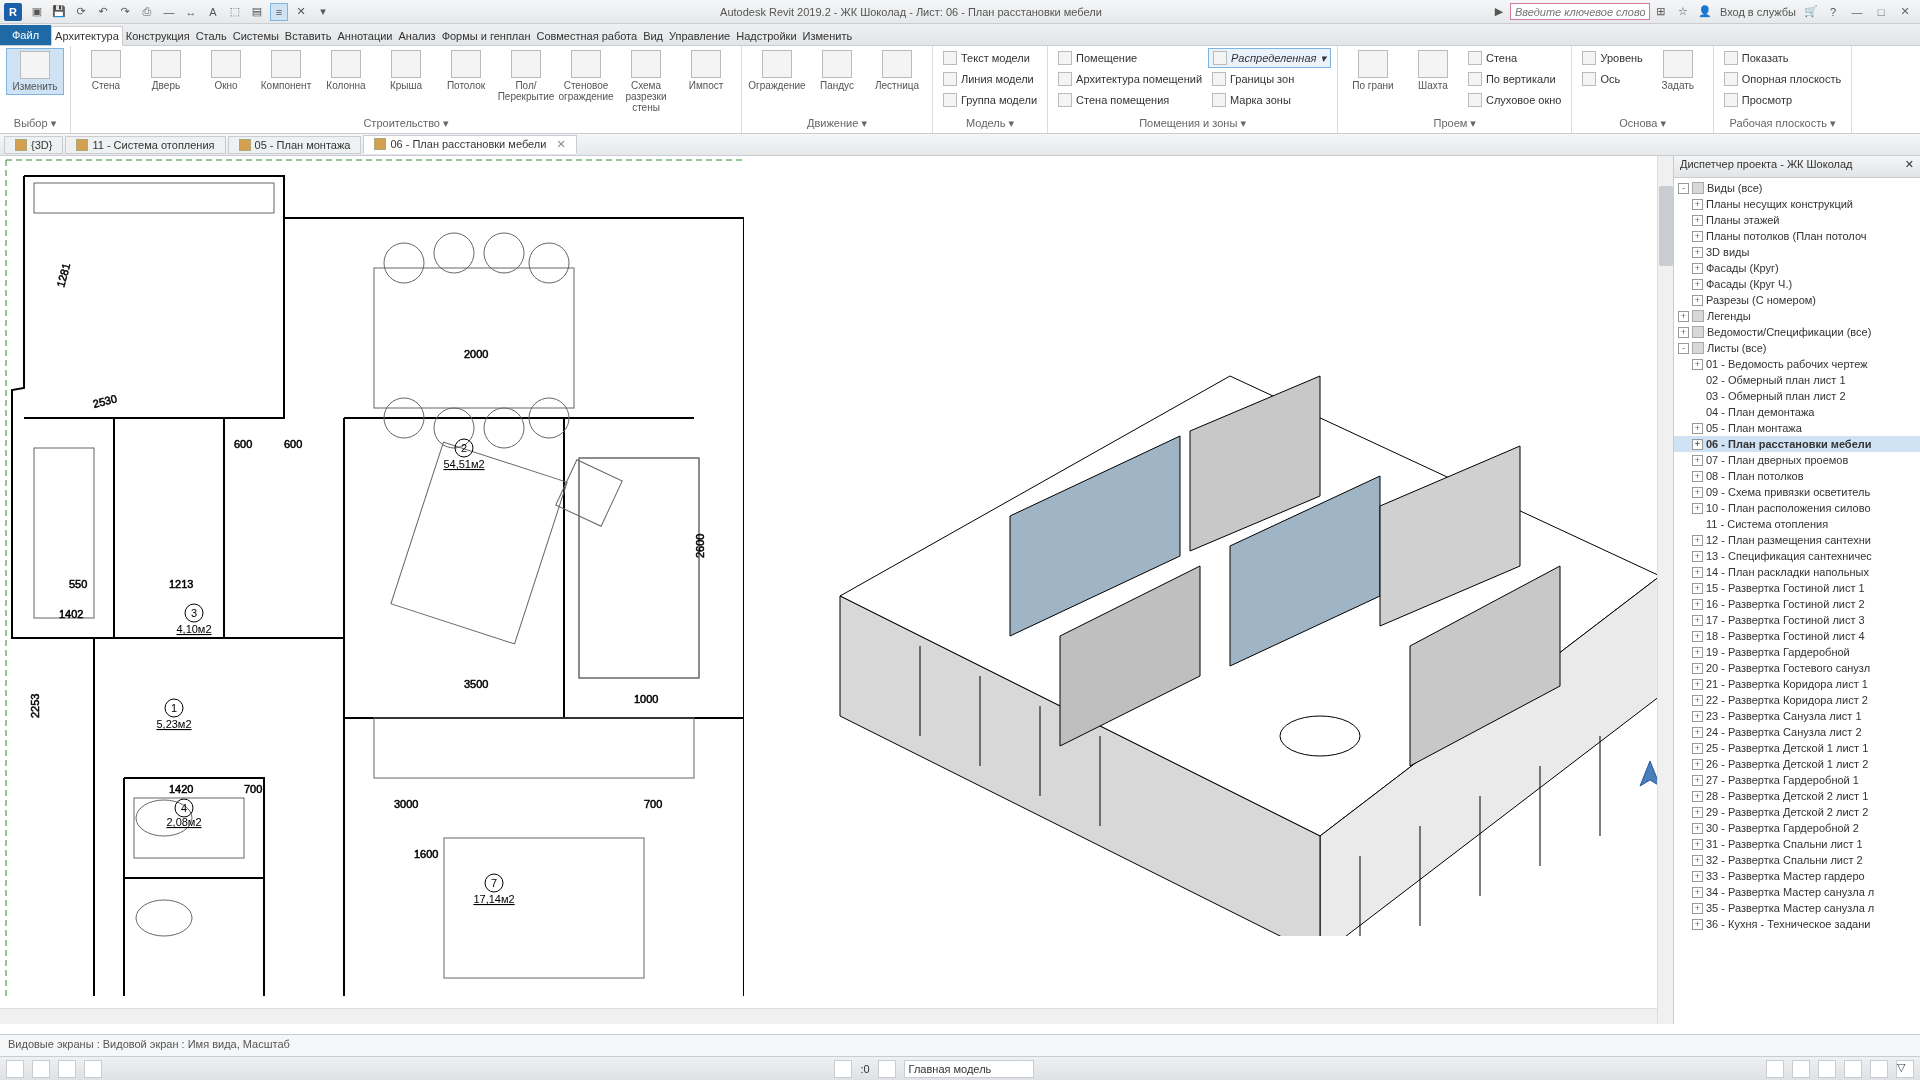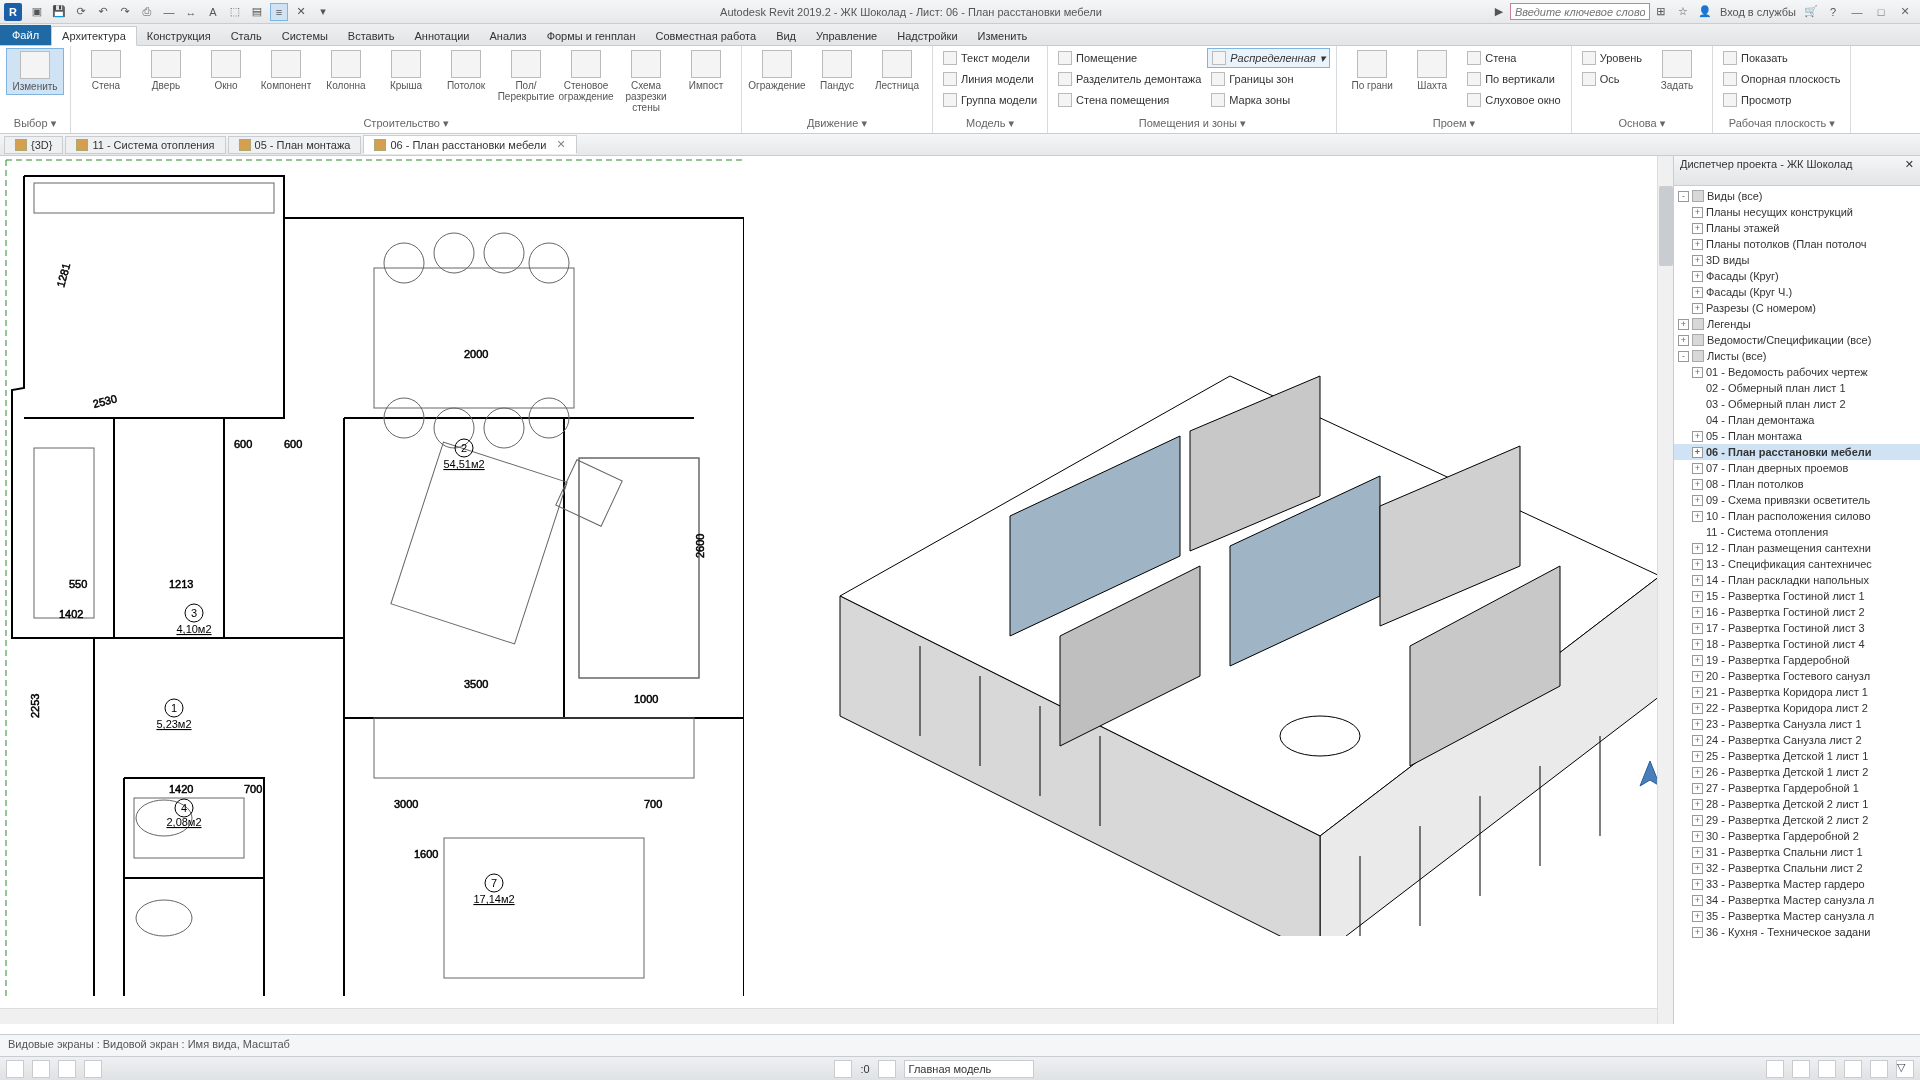--- a/index.html
+++ b/index.html
@@ -4,50 +4,50 @@
 <style>
 *{box-sizing:border-box;margin:0;padding:0;font-family:"Segoe UI",Tahoma,sans-serif;font-size:11px;color:#333}
 body{width:1920px;height:1080px;background:#fff;overflow:hidden;position:relative}
 .qat{height:24px;background:linear-gradient(#f5f6f7,#e6e8ea);display:flex;align-items:center;padding:0 4px;border-bottom:1px solid #c9ccd1}
 .qat .logo{width:18px;height:18px;background:#1b5fa8;border-radius:2px;display:flex;align-items:center;justify-content:center;color:#fff;font-weight:bold;margin-right:4px}
 .qat .qi{width:18px;height:18px;margin:0 2px;display:flex;align-items:center;justify-content:center;color:#555;cursor:pointer}
 .qat .title{flex:1;text-align:center;color:#555}
 .qat .search{width:140px;height:17px;border:1px solid #d07a9e;background:#fff;padding:0 4px;font-style:italic;color:#999}
 .qat .wbtn{width:22px;height:22px;display:flex;align-items:center;justify-content:center;color:#666;cursor:pointer;margin-left:2px}
 .tabs{height:22px;background:linear-gradient(#eef0f2,#e2e4e6);display:flex;align-items:flex-end;border-bottom:1px solid #c9ccd1}
-.tabs .tab{padding:3px 10px;cursor:pointer;color:#333}
+.tabs .tab{padding:3px 3px;cursor:pointer;color:#333}
 .tabs .tab.file{background:#1f6aa5;color:#fff;padding:4px 12px}
 .tabs .tab.active{background:#fff;border:1px solid #c9ccd1;border-bottom:1px solid #fff;margin-bottom:-1px}
 .ribbon{height:88px;background:#fff;border-bottom:1px solid #c9ccd1;display:flex}
 .rgroup{border-right:1px solid #d9dcde;padding:2px 6px;display:flex;flex-direction:column;justify-content:space-between}
 .rgroup .items{display:flex;gap:2px;flex:1;align-items:flex-start}
 .rgroup .lbl{text-align:center;font-size:11px;color:#666;padding-bottom:1px}
 .rlarge{display:flex;flex-direction:column;align-items:center;width:58px;padding:2px;cursor:pointer;text-align:center;line-height:1.1}
 .rlarge.sel{background:#cfe3f5;border:1px solid #7fb4e0}
 .rlarge .ic{width:30px;height:28px;border:1px solid #bbb;background:#f4f4f4;margin-bottom:2px}
 .rlarge span{font-size:10px;color:#555}
 .rsmall{display:flex;align-items:center;height:20px;padding:0 4px;cursor:pointer;gap:4px;white-space:nowrap}
 .rsmall .ic{width:14px;height:14px;border:1px solid #bbb;background:#f4f4f4}
 .rcol{display:flex;flex-direction:column;gap:1px}
 .viewtabs{height:22px;background:linear-gradient(#f5f6f7,#e6e8ea);border-bottom:1px solid #c9ccd1;display:flex;align-items:center;padding-left:4px}
-.vtab{padding:2px 10px;border:1px solid #c9ccd1;background:#eef0f2;margin-right:2px;cursor:pointer;display:flex;align-items:center;gap:4px}
+.vtab{padding:2px 10px;border:1px solid #c9ccd1;background:#eef0f2;margin-right:2px;cursor:pointer;display:flex;align-items:flex-start;gap:4px}
 .vtab.active{background:#fff;border-bottom:1px solid #fff}
 .vtab .ic{width:12px;height:12px;background:#d4a050;border:1px solid #aa7;}
 .vtab .cl{margin-left:6px;color:#888}
 .workarea{position:absolute;top:156px;left:0;width:1920px;height:868px;display:flex}
 .canvas{flex:1;position:relative;background:#fff;border-right:1px solid #c9ccd1;overflow:hidden}
 .canvas .scroll-v{position:absolute;right:0;top:0;width:16px;height:100%;background:#f0f0f0;border-left:1px solid #ddd}
 .canvas .scroll-v .thumb{position:absolute;top:30px;width:14px;left:1px;height:80px;background:#c9ccd1;border-radius:2px}
 .canvas .scroll-h{position:absolute;bottom:0;left:0;height:16px;width:calc(100% - 16px);background:#f0f0f0;border-top:1px solid #ddd}
 .plan{position:absolute;left:4px;top:2px;width:740px;height:840px}
 .plan svg{width:100%;height:100%}
 .persp{position:absolute;left:760px;top:60px;width:940px;height:720px}
 .persp svg{width:100%;height:100%}
 .pbrowser{width:246px;background:#fff;display:flex;flex-direction:column}
-.pbrowser .hdr{height:30px;background:linear-gradient(#f5f6f7,#e2e4e6);border-bottom:1px solid #c9ccd1;padding:2px 6px;font-size:10px;display:flex;justify-content:space-between}
+.pbrowser .hdr{height:22px;background:linear-gradient(#f5f6f7,#e2e4e6);border-bottom:1px solid #c9ccd1;padding:2px 6px;font-size:10px;display:flex;justify-content:space-between}
 .tree{flex:1;overflow-y:auto;padding:2px 0}
 .tn{display:flex;align-items:center;height:16px;padding-left:4px;cursor:pointer;white-space:nowrap;overflow:hidden}
 .tn.sel{background:#cfe3f5}
 .tn.bold{font-weight:bold}
 .tn .tw{width:11px;height:11px;border:1px solid #999;font-size:9px;line-height:9px;text-align:center;margin-right:3px;color:#666;background:#fff}
 .tn .sp{display:inline-block}
 .tn .ic{width:12px;height:12px;margin-right:3px;background:#d8d8d8;border:1px solid #aaa}
 .status{position:absolute;bottom:0;left:0;width:1920px;height:46px}
 .status .hint{height:22px;background:#f5f6f7;border-top:1px solid #c9ccd1;padding:3px 8px;color:#555}
 .status .sbar{height:24px;background:linear-gradient(#eef0f2,#dfe2e4);border-top:1px solid #c9ccd1;display:flex;align-items:center;padding:0 6px;gap:8px}
@@ -203,21 +203,21 @@
     </div>
     <div class="rgroup">
       <div class="items">
         <div class="rcol">
           <div class="rsmall">
             <div class="ic"></div>
             <span>Помещение</span>
           </div>
           <div class="rsmall">
             <div class="ic"></div>
-            <span>Разделитель демонтажа</span>
+            <span>Архитектура помещений</span>
           </div>
           <div class="rsmall">
             <div class="ic"></div>
             <span>Стена помещения</span>
           </div>
         </div>
         <div class="rcol">
           <div class="rsmall" style="border: 1px solid rgb(127, 180, 224); background: rgb(234, 242, 251); font-style: italic;"><div class="ic"></div><span>Распределенная</span> ▾</div>
           <div class="rsmall">
             <div class="ic"></div>

